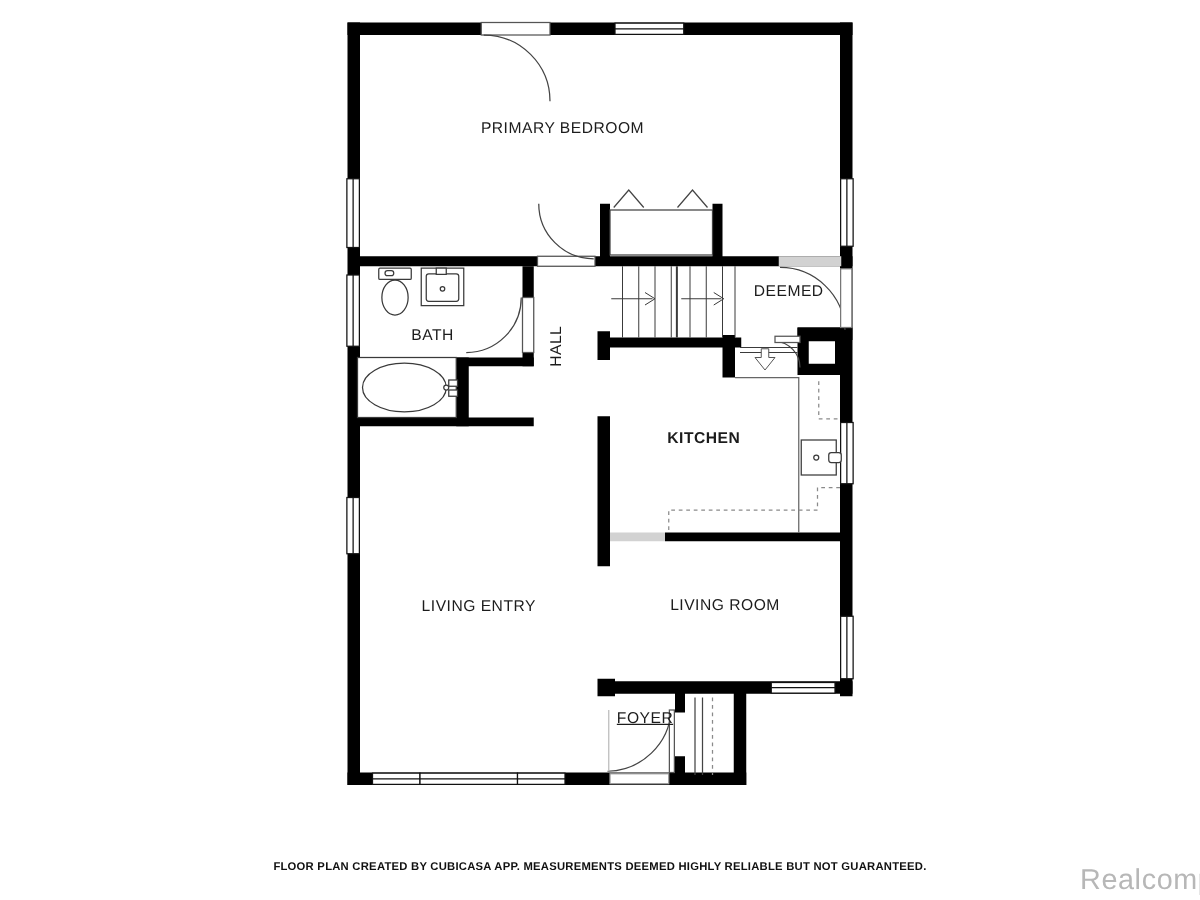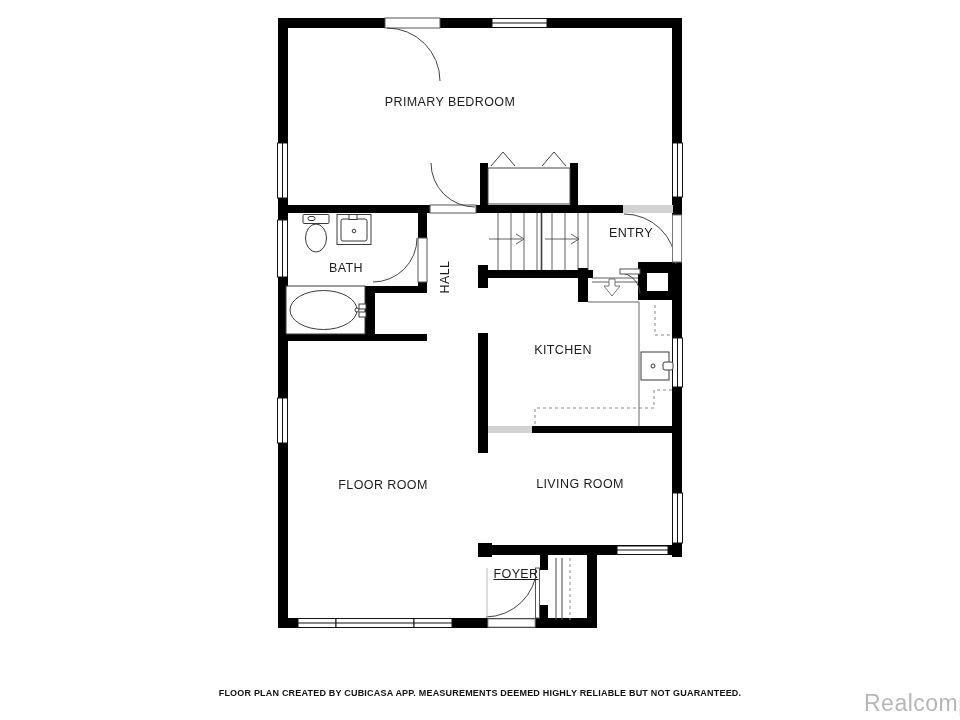--- a/index.html
+++ b/index.html
@@ -179,21 +179,21 @@
   <g stroke="#444444" stroke-width="1" fill="none">
     <line x1="556" y1="558" x2="556" y2="620"></line>
     <line x1="562" y1="558" x2="562" y2="620"></line>
     <line x1="570" y1="558" x2="570" y2="620" stroke="#8a8a8a" stroke-dasharray="3,3"></line>
   </g>
 </svg>
 
   <div class="room-label" style="left:350px;top:95px;width:200px;">PRIMARY BEDROOM</div>
   <div class="room-label" style="left:296px;top:261px;width:100px;">BATH</div>
   <div class="room-label rot" style="left:405px;top:270px;width:80px;">HALL</div>
-  <div class="room-label" style="left:581px;top:226px;width:100px;">ENTRY</div>
-  <div class="room-label" style="left:513px;top:343px;width:100px;">KITCHEN</div>
-  <div class="room-label" style="left:308px;top:478px;width:150px;">FLOOR ROOM</div>
+  <div class="room-label" style="left:581px;top:226px;width:100px;">DEEMED</div>
+  <div class="room-label" style="left:513px;top:343px;width:100px;font-weight:bold;">KITCHEN</div>
+  <div class="room-label" style="left:308px;top:478px;width:150px;">LIVING ENTRY</div>
   <div class="room-label" style="left:505px;top:477px;width:150px;">LIVING ROOM</div>
   <div class="room-label" style="left:466px;top:567px;width:100px;text-decoration:underline;">FOYER</div>
 
   <div id="footer-disclaimer">FLOOR PLAN CREATED BY CUBICASA APP. MEASUREMENTS DEEMED HIGHLY RELIABLE BUT NOT GUARANTEED.</div>
   <div id="watermark">Realcomp</div>
 </div>
 
 </body></html>

